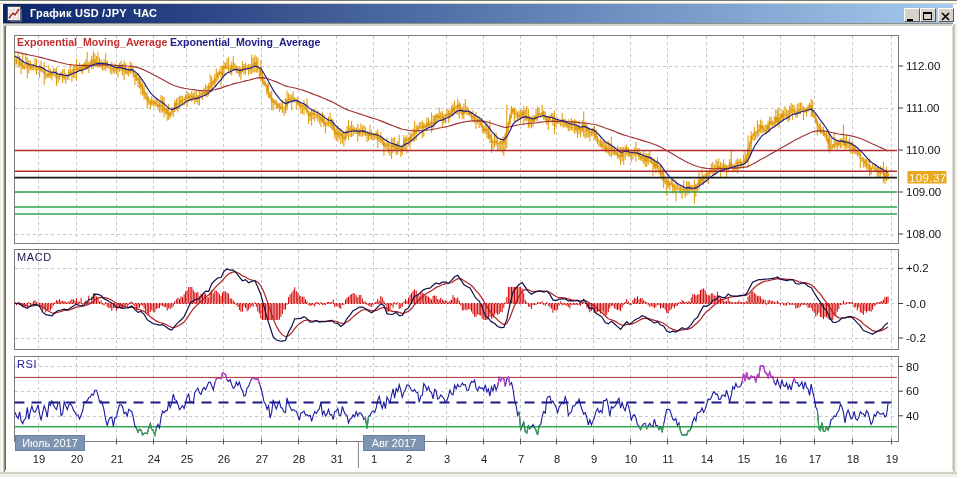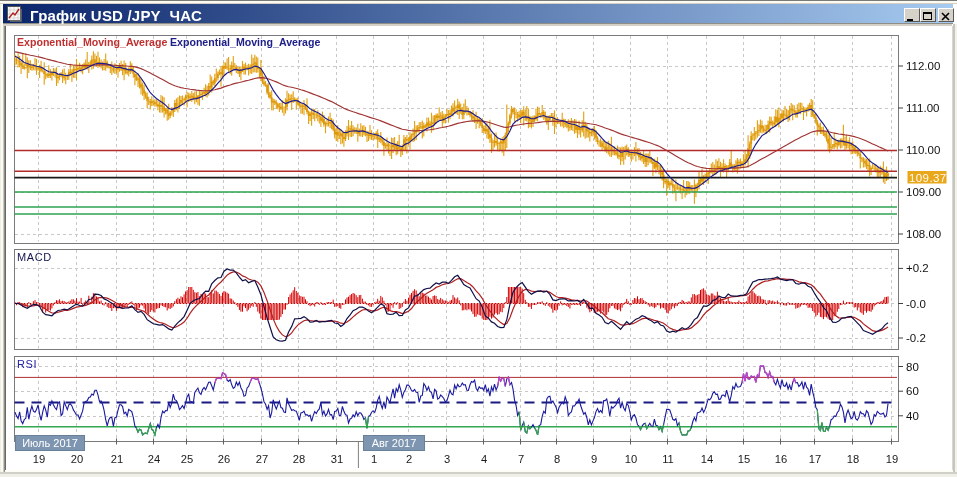--- a/index.html
+++ b/index.html
@@ -25,21 +25,21 @@
 <div class="a" style="left:3px;top:24px;width:949px;height:2px;background:#d4d0c8"></div>
 
 <div class="a" style="left:7px;top:6px;width:15px;height:16px">
 <svg width="15" height="16">
       <rect x="0.5" y="0.5" width="13" height="14" fill="#f8f8f4" stroke="#555"></rect>
 <path d="M3 1V14M7 1V14M11 1V14M1 4H13M1 8H13M1 12H13" stroke="#cccccc" stroke-width="0.7"></path>
 <path d="M2 12L6 7L8 9L12 3" stroke="#b02020" stroke-width="1.4" fill="none"></path>
 <path d="M14 3V15H3" stroke="#707070" stroke-width="1.5" fill="none"></path>
     </svg>
 </div>
-<div class="a" style="left:30px;top:7px;font-size:15px;font-weight:bold;color:#fff;letter-spacing:0.2px">График USD /JPY&nbsp; ЧАС</div>
+<div class="a" style="left:30px;top:7px;font-size:11px;font-weight:bold;color:#fff;letter-spacing:0.2px">График USD /JPY&nbsp; ЧАС</div>
 
 <div class="a" style="left:904px;top:8px;width:16px;height:14px;background:#d6d2ca;border-top:1px solid #ffffff;border-left:1px solid #ffffff;border-right:1px solid #585858;border-bottom:1px solid #585858;box-sizing:border-box"><svg width="14" height="12">
       <rect x="2" y="8" width="6" height="2" fill="#000"></rect>
     </svg></div>
 <div class="a" style="left:920px;top:8px;width:16px;height:14px;background:#d6d2ca;border-top:1px solid #ffffff;border-left:1px solid #ffffff;border-right:1px solid #585858;border-bottom:1px solid #585858;box-sizing:border-box"><svg width="14" height="12">
       <rect x="2.5" y="1.5" width="8" height="7" fill="none" stroke="#000" stroke-width="1"></rect>
       <rect x="2" y="1" width="9" height="2" fill="#000"></rect>
     </svg></div>
 <div class="a" style="left:938px;top:8px;width:16px;height:14px;background:#d6d2ca;border-top:1px solid #ffffff;border-left:1px solid #ffffff;border-right:1px solid #585858;border-bottom:1px solid #585858;box-sizing:border-box"><svg width="14" height="12">
       <path d="M3 2L10 9M10 2L3 9" stroke="#000" stroke-width="1.6"></path>

